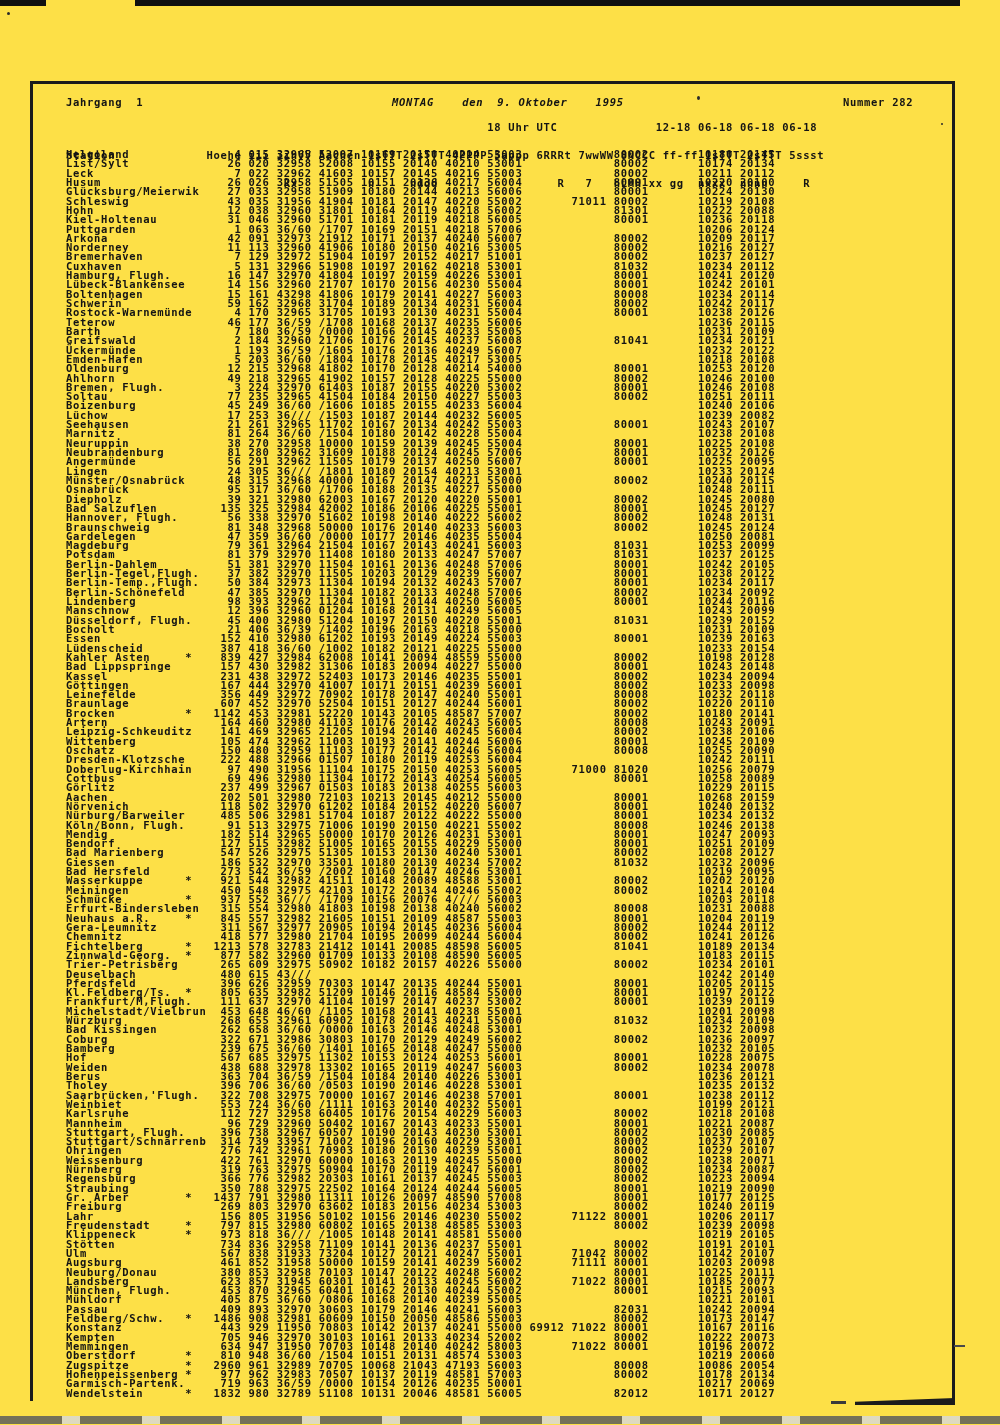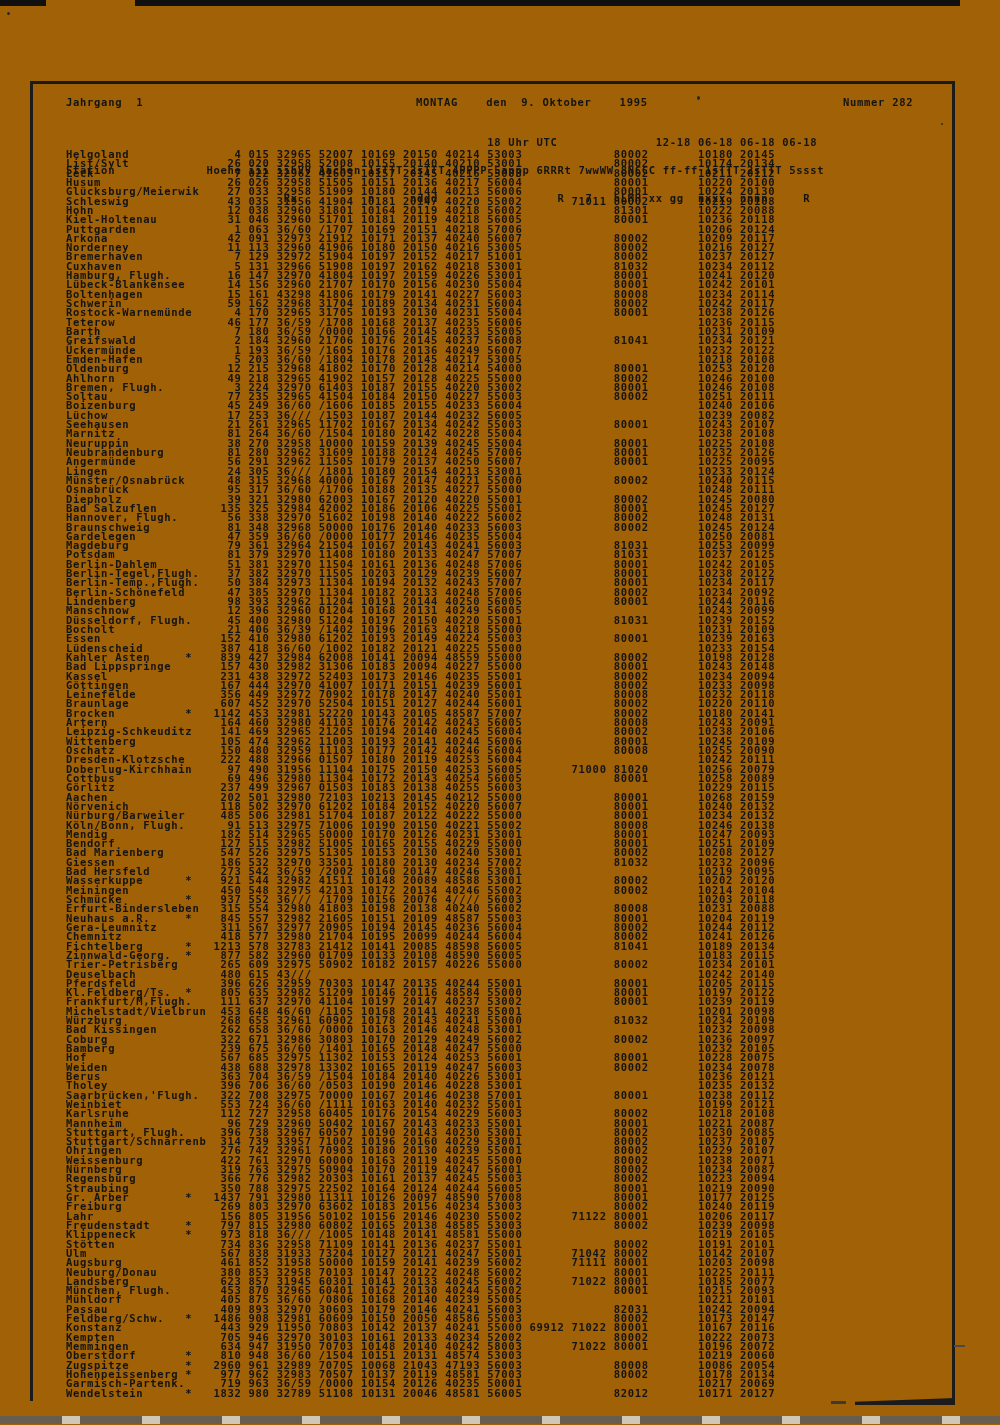--- a/index.html
+++ b/index.html
@@ -1,39 +1,39 @@
 <!DOCTYPE html>
 <html><head>
 <meta charset="utf-8">
 <style>
   html,body{margin:0;padding:0;background:#e9e9e6;}
-  .page{position:relative;width:1000px;height:1425px;background:#a16207;overflow:hidden;
+  .page{position:relative;width:1000px;height:1425px;background:#fde047;overflow:hidden;
         font-family:"DejaVu Sans Mono",monospace;color:#141414;}
   .mono{font-weight:700;font-size:10.5px;letter-spacing:0.7px;white-space:pre;line-height:9.32px;}
   
   .edge-top-a{position:absolute;left:0;top:0;width:46px;height:6px;background:#101010;}
   .edge-top-b{position:absolute;left:135px;top:0;width:825px;height:6px;background:#101010;}
   .edge-bottom{position:absolute;left:0;top:1416px;width:1000px;height:8px;
      background:repeating-linear-gradient(90deg,#5d5d5b 0 62px,#d9d9d5 62px 80px);opacity:.85;}
   .speck{position:absolute;background:#2a2a2a;border-radius:50%;}
   
   .frame-top{position:absolute;left:30px;top:81px;width:925px;height:3px;background:#1b1b1b;}
   .frame-left{position:absolute;left:30px;top:81px;width:3px;height:1320px;background:#1b1b1b;}
   .frame-right{position:absolute;left:952px;top:81px;width:3px;height:1321px;background:#1b1b1b;}
   .frame-bottom-wedge{position:absolute;left:855px;top:1398px;width:100px;height:7px;background:#1b1b1b;
      clip-path:polygon(0 55%,100% 0,100% 100%,0 100%);}
   .frame-bottom-dash{position:absolute;left:831px;top:1401px;width:15px;height:3px;background:#3a3a3a;}
   .margin-dash{position:absolute;left:954px;top:1345px;width:11px;height:2px;background:#4a4a4a;}
   
   .masthead{position:absolute;left:0;top:98px;width:1000px;height:12px;}
   .masthead span{position:absolute;top:0;}
   .m-left{left:66px;}
-  .m-center{left:416px;}
+  .m-center{left:392px;font-style:italic;}
   .m-right{left:822px;margin-left:21px;}
-  .colheads{position:absolute;left:66px;top:119px;}
+  .colheads{position:absolute;left:66px;top:104px;}
   .rows{position:absolute;left:66px;top:150px;text-align:center;}
   .row{height:9.32px;}
 </style>
 </head>
 <body>
 
 <div class="page">
 
   <div class="edge-top-a"></div>
   <div class="edge-top-b"></div>

